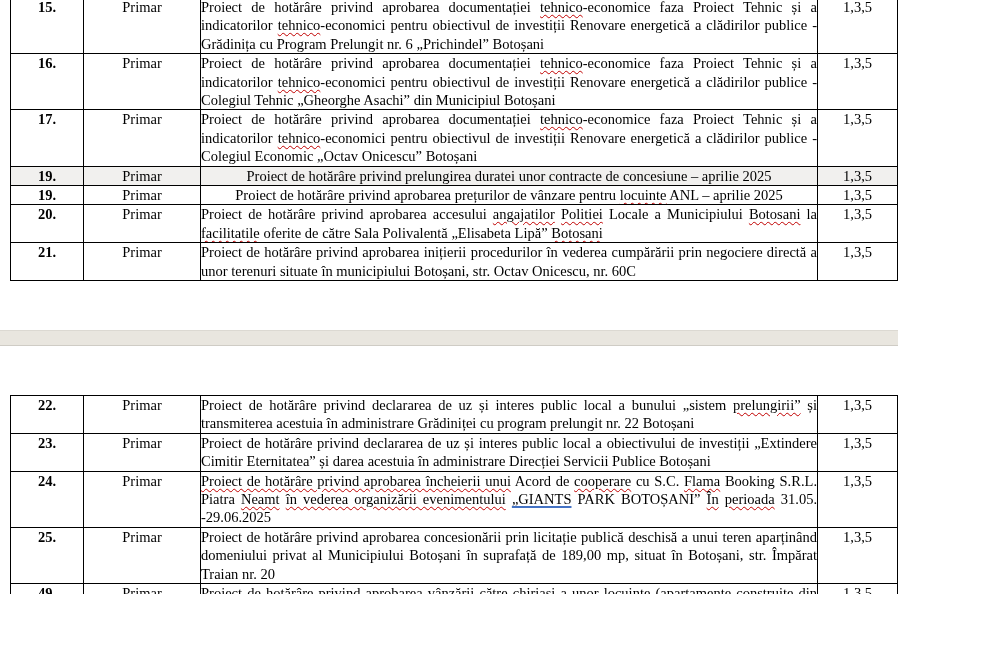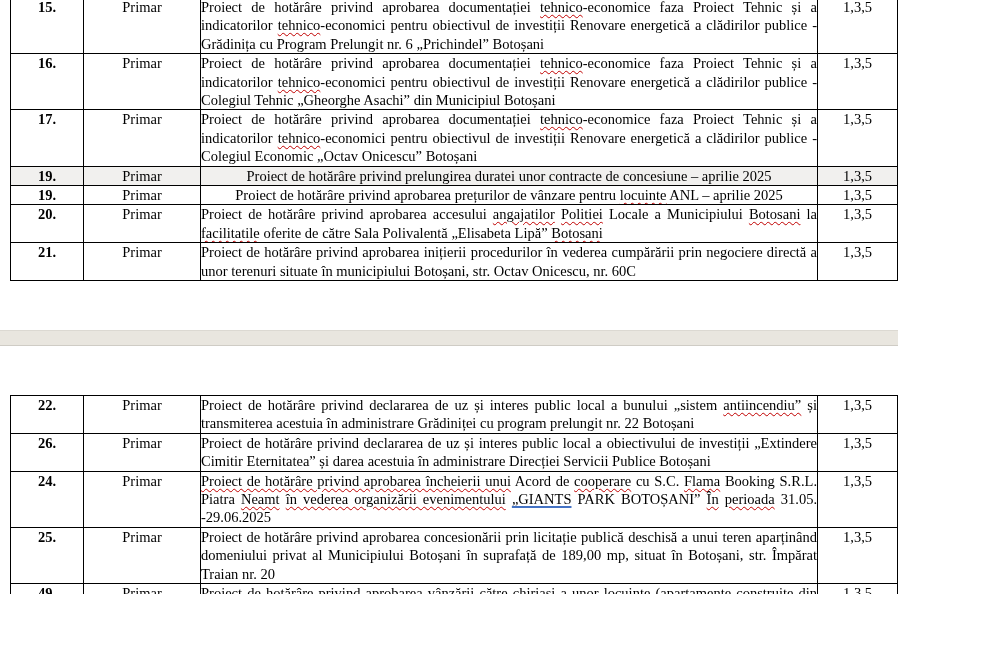--- a/index.html
+++ b/index.html
@@ -130,25 +130,25 @@
       <colgroup>
         <col style="width:73px">
           <col style="width:117px">
           <col style="width:617px">
           <col style="width:80px">
       </colgroup>
       <tbody>
           <tr>
             <td class="cell-num">22.</td>
             <td class="cell-init">Primar</td>
-            <td class="cell-desc"><span>Proiect de hotărâre privind  declararea de uz și interes public local a bunului „sistem </span><span class="sq-red">antiincendiu”</span><span> și transmiterea acestuia în administrare Grădiniței cu program prelungit nr. 22 Botoșani</span></td>
+            <td class="cell-desc"><span>Proiect de hotărâre privind  declararea de uz și interes public local a bunului „sistem </span><span class="sq-red">prelungirii”</span><span> și transmiterea acestuia în administrare Grădiniței cu program prelungit nr. 22 Botoșani</span></td>
             <td class="cell-comm">1,3,5</td>
           </tr>
           <tr>
-            <td class="cell-num">26.</td>
+            <td class="cell-num">23.</td>
             <td class="cell-init">Primar</td>
             <td class="cell-desc"><span>Proiect de hotărâre privind declararea de uz și interes public local a obiectivului de investiții „Extindere Cimitir Eternitatea” și  darea acestuia în administrare Direcției Servicii Publice Botoșani</span></td>
             <td class="cell-comm">1,3,5</td>
           </tr>
           <tr>
             <td class="cell-num">24.</td>
             <td class="cell-init">Primar</td>
             <td class="cell-desc"><span class="sq-red">Proiect de hotărâre privind  aprobarea încheierii unui</span><span> Acord de </span><span class="sq-red">cooperare</span><span> cu S.C. </span><span class="sq-red">Flama</span><span> Booking S.R.L. Piatra </span><span class="sq-red">Neamt</span><span> </span><span class="sq-red">în vederea organizării evenimentului</span><span>  </span><span class="sq-blue">„GIANTS</span><span> PARK BOTOȘANI” </span><span class="sq-red">În</span><span> </span><span class="sq-red">perioada</span><span> 31.05. -29.06.2025</span></td>
             <td class="cell-comm">1,3,5</td>
           </tr>

